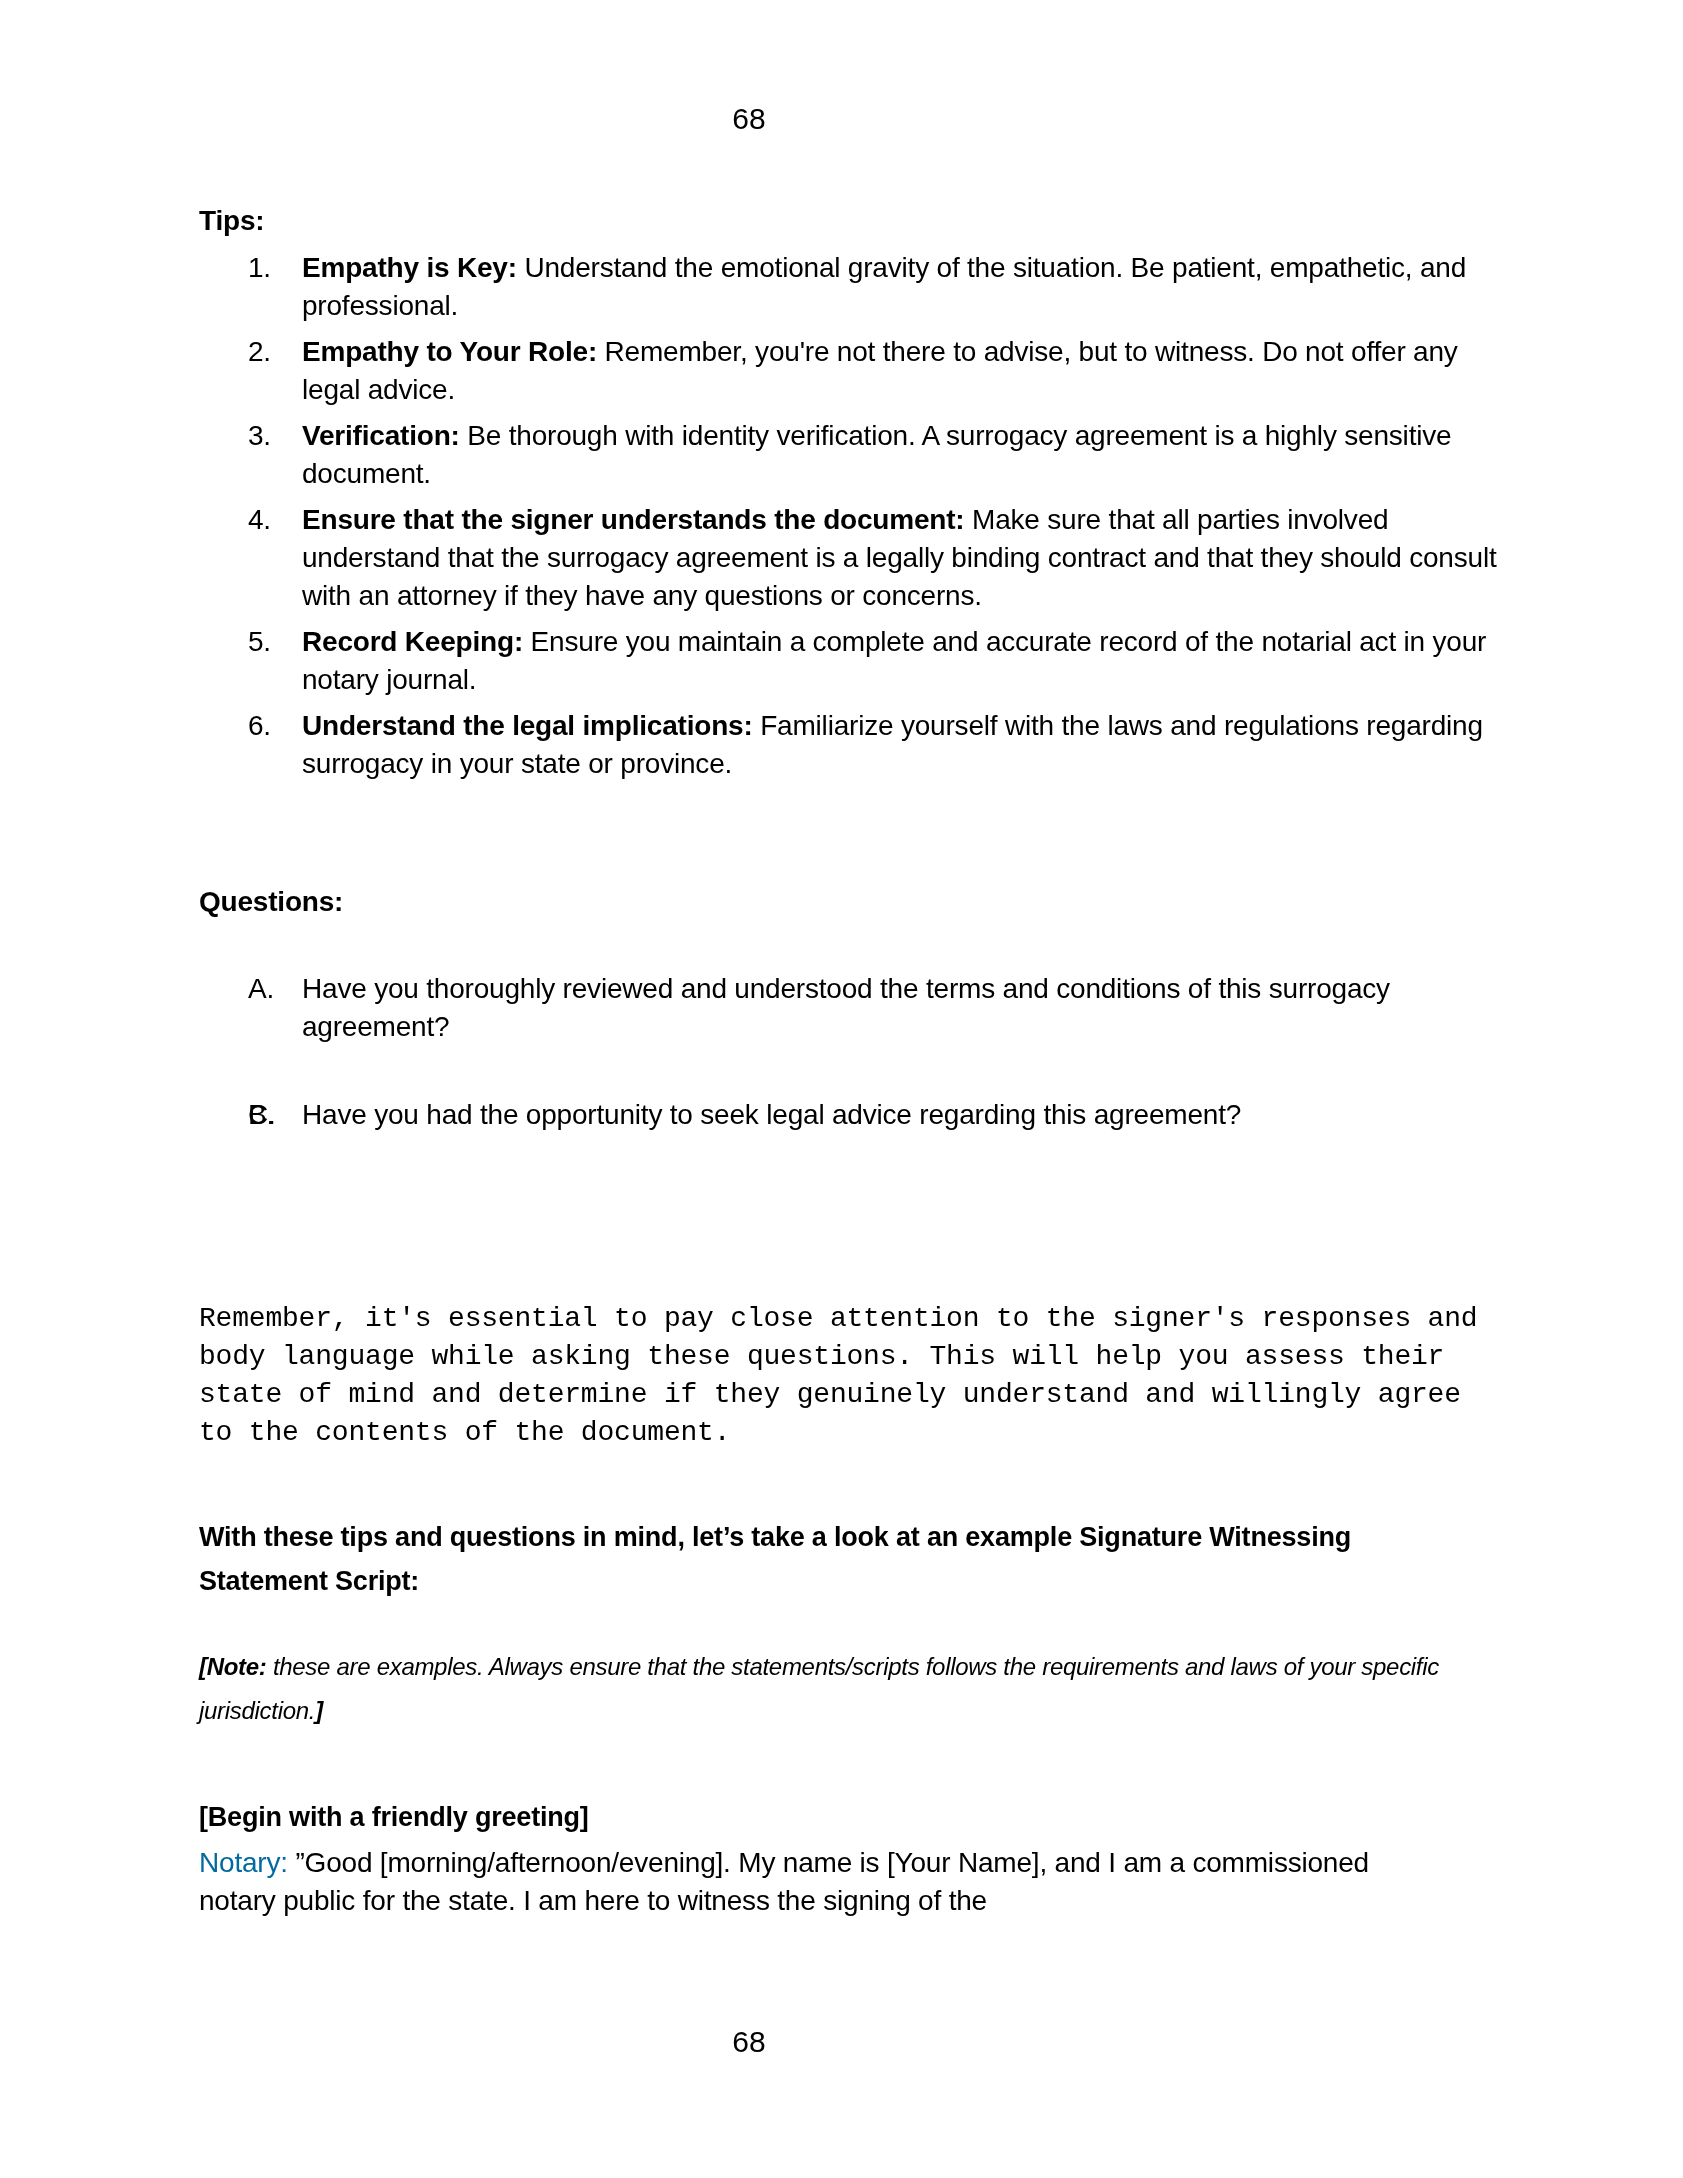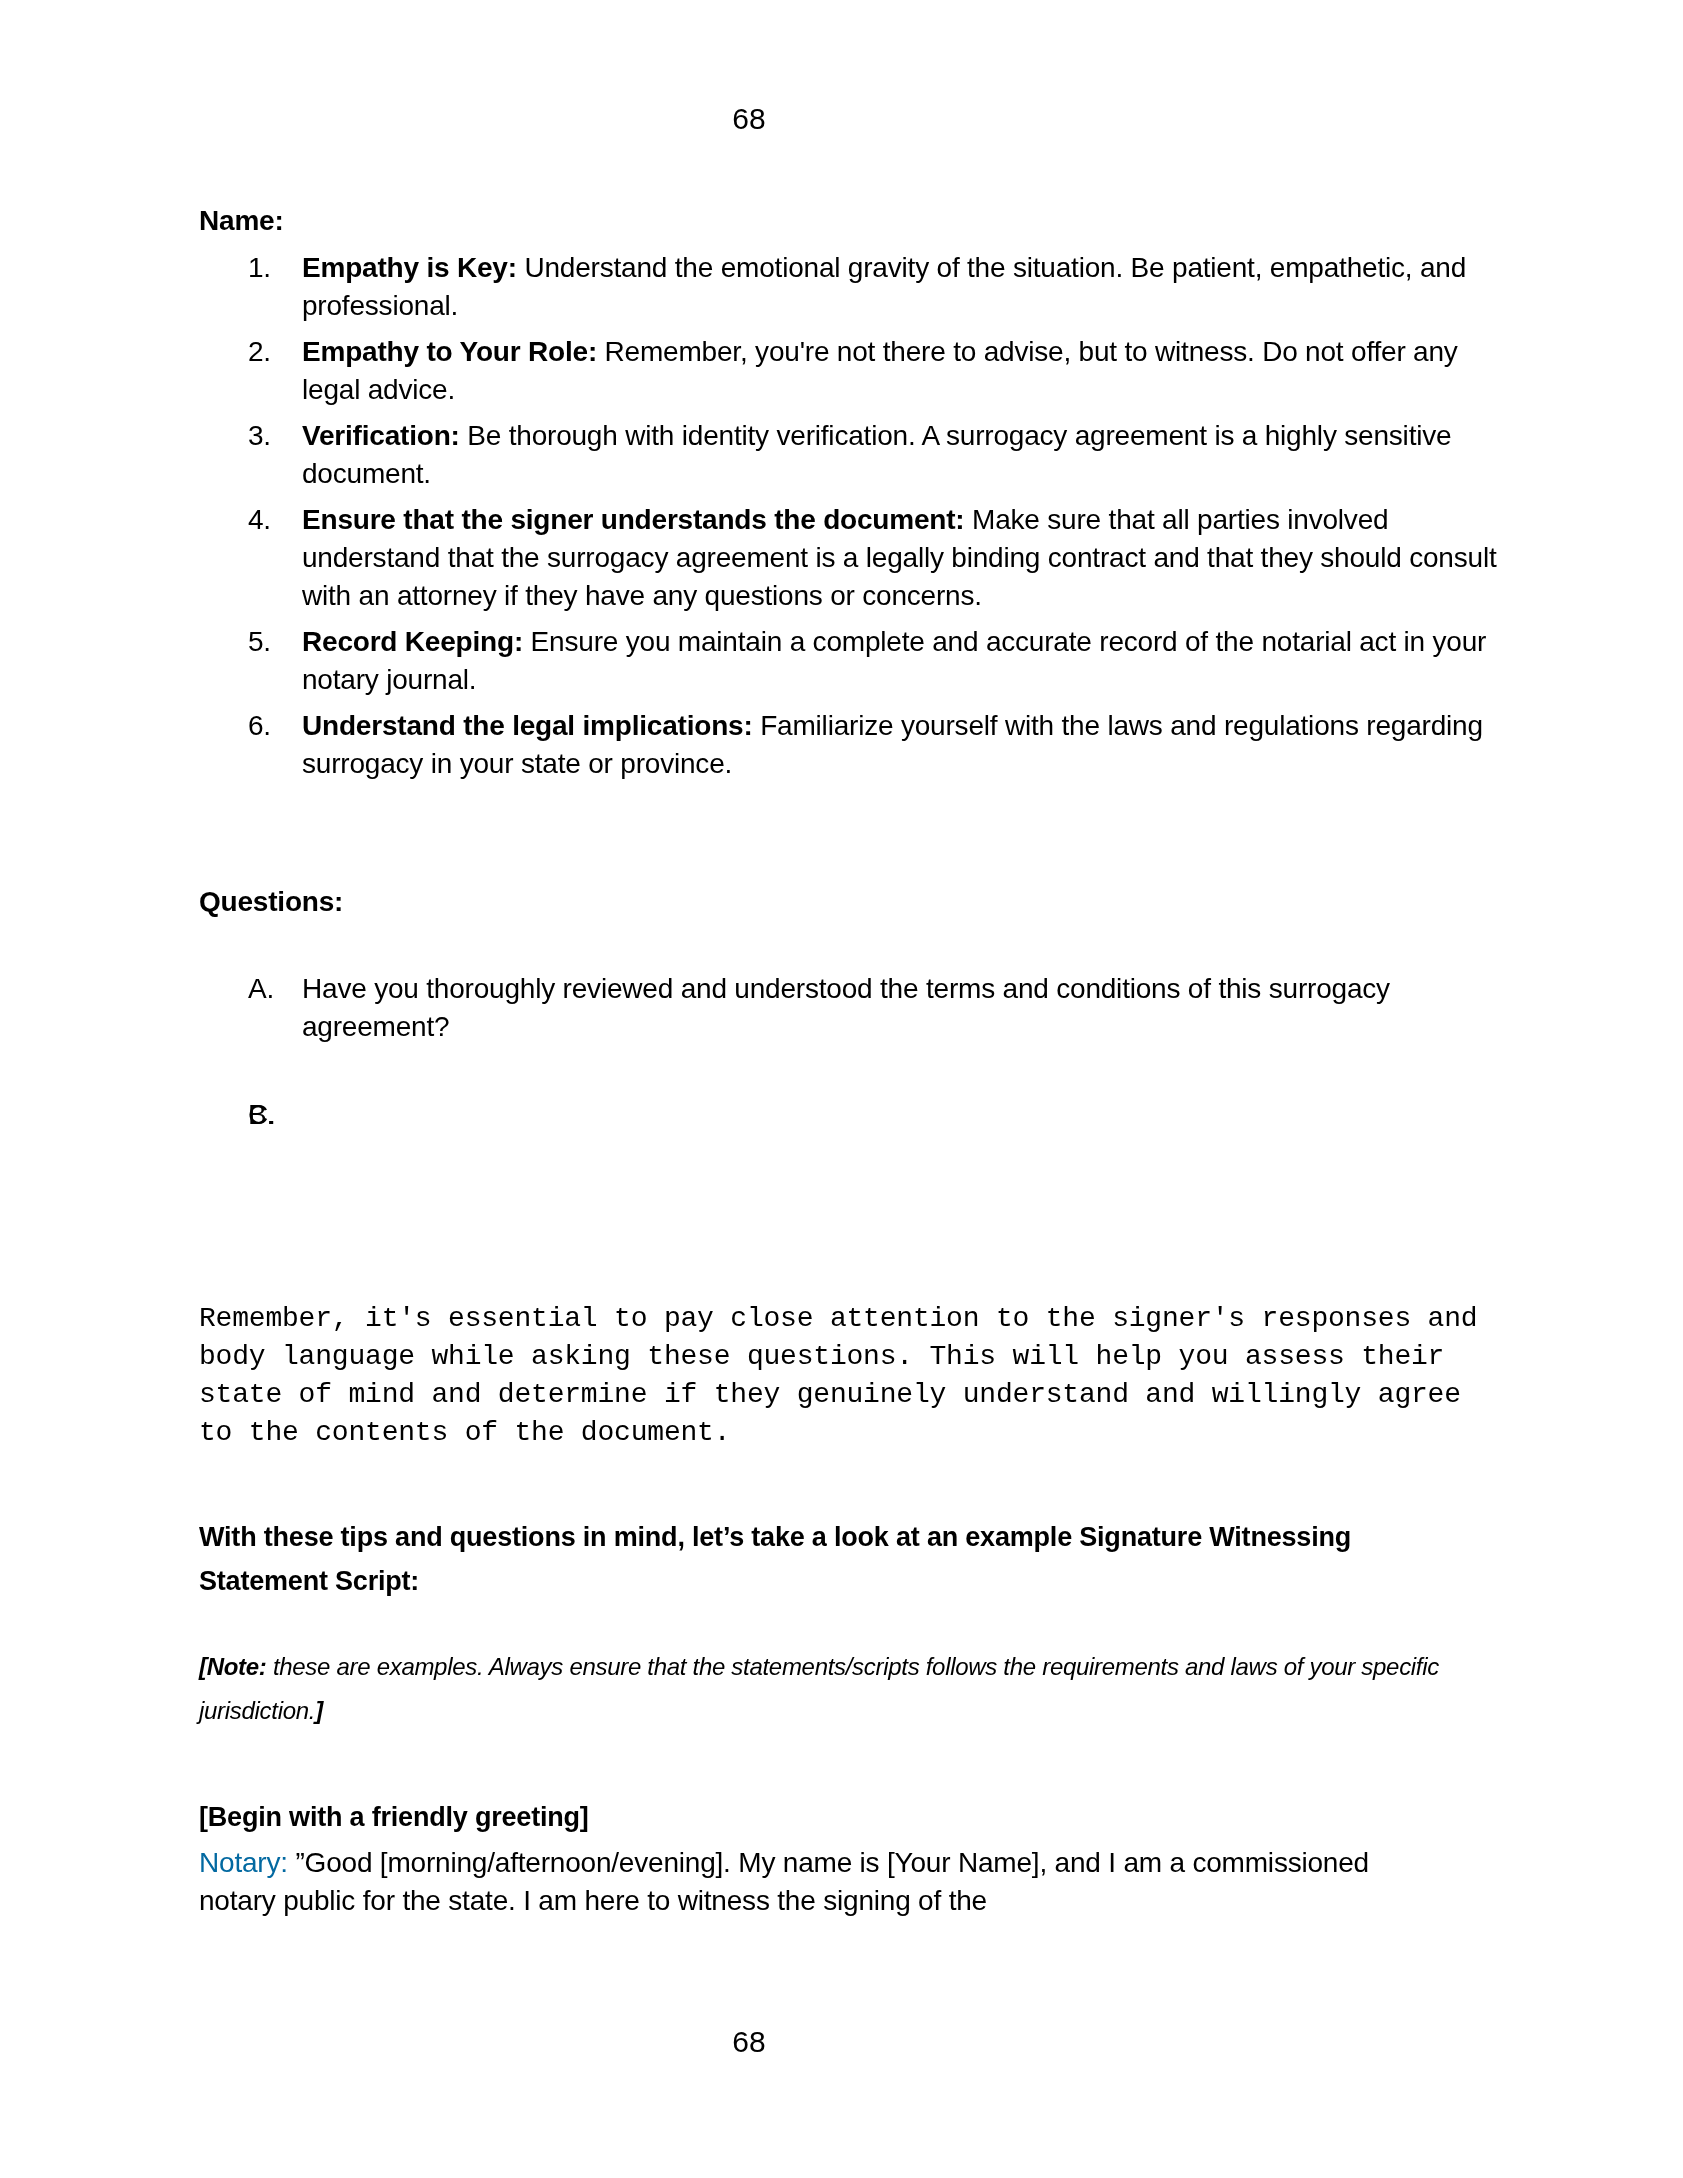--- a/index.html
+++ b/index.html
@@ -18,40 +18,40 @@
   .h2 { font-size: 27px; line-height: 44px; font-weight: bold; letter-spacing: -0.2px; }
   .note { font-size: 24px; line-height: 44px; font-style: italic; letter-spacing: -0.3px; }
   .note .b { font-weight: bold; }
   .speaker { color: #0369a1; }
 </style>
 </head>
 <body>
 
 <div class="page-num" style="top:104px;">68</div>
 
-<div class="block body-text bold" style="top:202px;">Name:</div>
+<div class="block body-text bold" style="top:202px;">Tips:</div>
 
 <div class="block body-text" style="top:249px;">
   <ol class="list tips">
     <li><span class="marker">1.</span><b>Empathy is Key:</b><span> Understand the emotional gravity of the situation. Be patient, empathetic, and professional.</span></li>
     <li><span class="marker">2.</span><b>Empathy to Your Role:</b><span> Remember, you're not there to advise, but to witness. Do not offer any legal advice.</span></li>
     <li><span class="marker">3.</span><b>Verification:</b><span> Be thorough with identity verification. A surrogacy agreement is a highly sensitive document.</span></li>
     <li><span class="marker">4.</span><b>Ensure that the signer understands the document:</b><span> Make sure that all parties involved understand that the surrogacy agreement is a legally binding contract and that they should consult with an attorney if they have any questions or concerns.</span></li>
     <li><span class="marker">5.</span><b>Record Keeping:</b><span> Ensure you maintain a complete and accurate record of the notarial act in your notary journal.</span></li>
     <li><span class="marker">6.</span><b>Understand the legal implications:</b><span> Familiarize yourself with the laws and regulations regarding surrogacy in your state or province.</span></li>
   </ol>
 </div>
 
 <div class="block body-text bold" style="top:883px;">Questions:</div>
 
 <div class="block body-text" style="top:970px;">
   <ol class="list questions">
     <li><span class="marker">A.</span><span>Have you thoroughly reviewed and understood the terms and conditions of this surrogacy agreement?</span></li>
     <li><span class="marker">B.</span></li>
-    <li><span class="marker">C.</span></li>
+    <li><span class="marker">C.</span><span>Have you had the opportunity to seek legal advice regarding this agreement?</span></li>
   </ol>
 </div>
 
 <div class="block body-text" style="top:1300px; width:1287px;font-family:Liberation Mono, monospace;">Remember, it's essential to pay close attention to the signer's responses and body language while asking these questions. This will help you assess their state of mind and determine if they genuinely understand and willingly agree to the contents of the document.</div>
 
 <div class="block h2" style="top:1515px; width:1238px;">With these tips and questions in mind, let’s take a look at an example Signature Witnessing Statement Script:</div>
 
 <div class="block note" style="top:1645px; width:1332px;"><span class="b">[</span><span class="b">Note:</span><span> these are examples. Always ensure that the statements/scripts follows the requirements and laws of your specific jurisdiction.</span><span class="b">]</span></div>
 
 <div class="block h2" style="top:1776px;margin-top:19px;">[Begin with a friendly greeting]</div>

